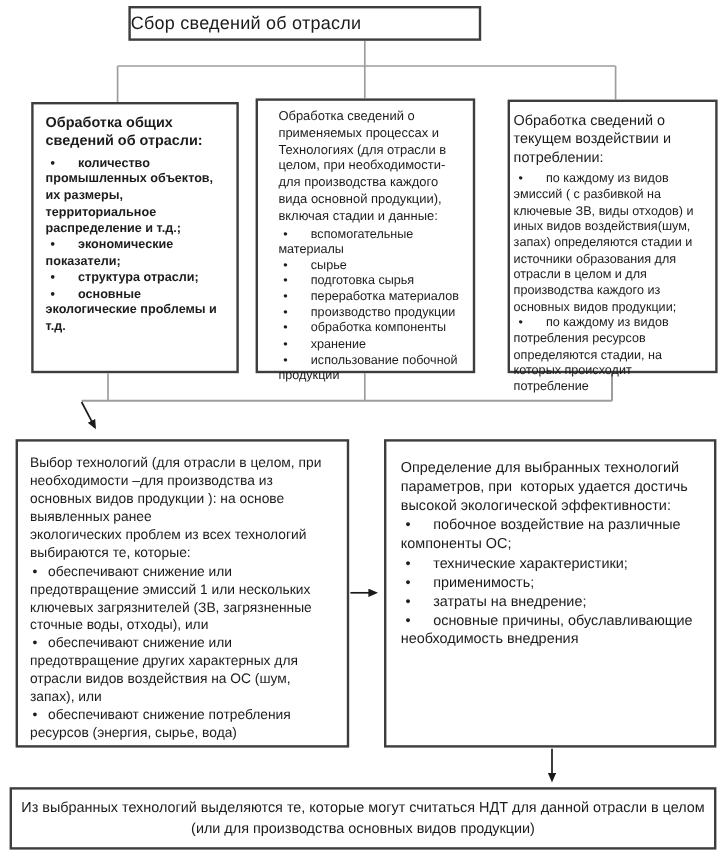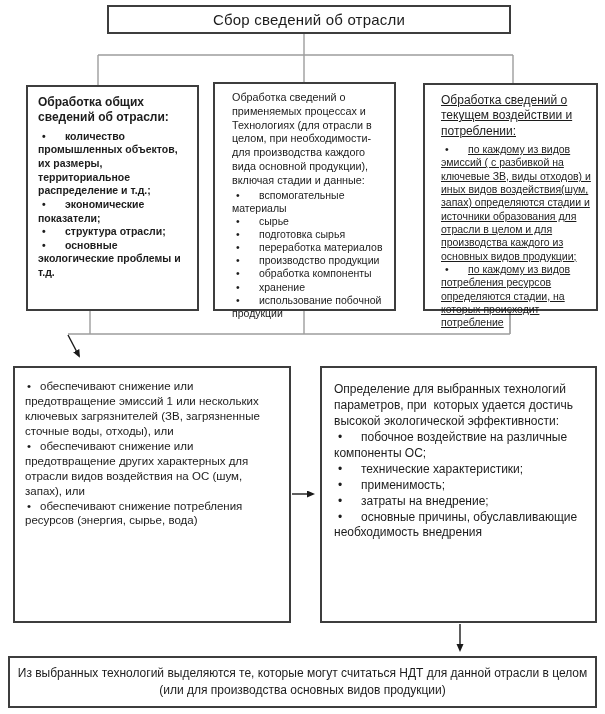--- a/index.html
+++ b/index.html
@@ -6,28 +6,28 @@
   #canvas {
     position:relative; width:605px; height:714px; background:#ffffff;
     font-family:"Liberation Sans","DejaVu Sans",sans-serif;
     color:#1c1c1c; overflow:hidden;
   }
   .box {
     position:absolute; box-sizing:border-box;
     border:2px solid #3d3d3d; background:#ffffff;
   }
   #title-box {
-    left:107px; top:5px; width:404px; height:29px;
-    display:flex; align-items:center; justify-content:center;
+    left:107px; top:5px; width:294px; height:29px;
+    display:flex; align-items:center; justify-content:flex-start;
     font-size:15px; letter-spacing:0.2px;
   }
   
   #box-general   { left:26px;  top:85px; width:173px; height:226px; padding:8px 5px 6px 10px; font-size:10.5px; line-height:1.3;font-weight:bold; }
   #box-processes { left:213px; top:82px; width:183px; height:229px; padding:7px 5px 5px 17px;  font-size:10.5px; line-height:1.25; }
-  #box-impact    { left:423px; top:83px; width:175px; height:228px; padding:8px 5px 5px 16px;  font-size:10.5px; line-height:1.27;text-decoration:underline; }
+  #box-impact    { left:423px; top:83px; width:175px; height:228px; padding:8px 5px 5px 3px;  font-size:10.5px; line-height:1.27; }
   .hd-lg  { font-size:12px; line-height:1.28; margin:0 0 4px 0; }
   .hd-md  { font-size:10.8px; line-height:1.28; margin:0 0 1px 0; }
   
   #box-selection  { left:13px;  top:366px; width:278px; height:257px; padding:11px 8px 6px 10px; font-size:11.5px; line-height:1.3; }
   #box-parameters { left:320px; top:366px; width:277px; height:257px; padding:14px 8px 6px 12px; font-size:12px;  line-height:1.32; }
   .intro { margin:0 0 1px 0; white-space:pre-wrap; }
   
   #box-conclusion {
     left:8px; top:656px; width:589px; height:52px;
     display:flex; flex-direction:column; align-items:center; justify-content:center;
@@ -90,20 +90,22 @@
     <div class="b">использование побочной продукции</div>
   </div>
 
   <div class="box" id="box-impact">
     <p class="hd-lg">Обработка сведений о текущем воздействии и потреблении:</p>
     <div class="b">по каждому из видов эмиссий ( с разбивкой на ключевые ЗВ, виды отходов) и иных видов воздействия(шум, запах) определяются стадии и источники образования для отрасли в целом и для производства каждого из основных видов продукции;</div>
     <div class="b">по каждому из видов потребления ресурсов определяются стадии, на которых происходит потребление</div>
   </div>
 
   <div class="box" id="box-selection">
+    <p class="intro">Выбор технологий (для отрасли в целом, при необходимости –для производства из основных видов продукции ): на основе выявленных ранее
+экологических проблем из всех технологий выбираются те, которые:</p>
     <div class="b b-sm">обеспечивают снижение или предотвращение  эмиссий 1 или нескольких ключевых загрязнителей (ЗВ, загрязненные сточные воды, отходы), или</div>
     <div class="b b-sm">обеспечивают снижение или предотвращение других характерных для отрасли видов воздействия на ОС (шум, запах), или</div>
     <div class="b b-sm">обеспечивают снижение потребления ресурсов (энергия, сырье, вода)</div>
   </div>
 
   <div class="box" id="box-conclusion">
     <div>Из выбранных технологий выделяются те, которые могут считаться НДТ для данной отрасли в целом</div>
     <div>(или для производства основных видов продукции)</div>
   </div>
 

